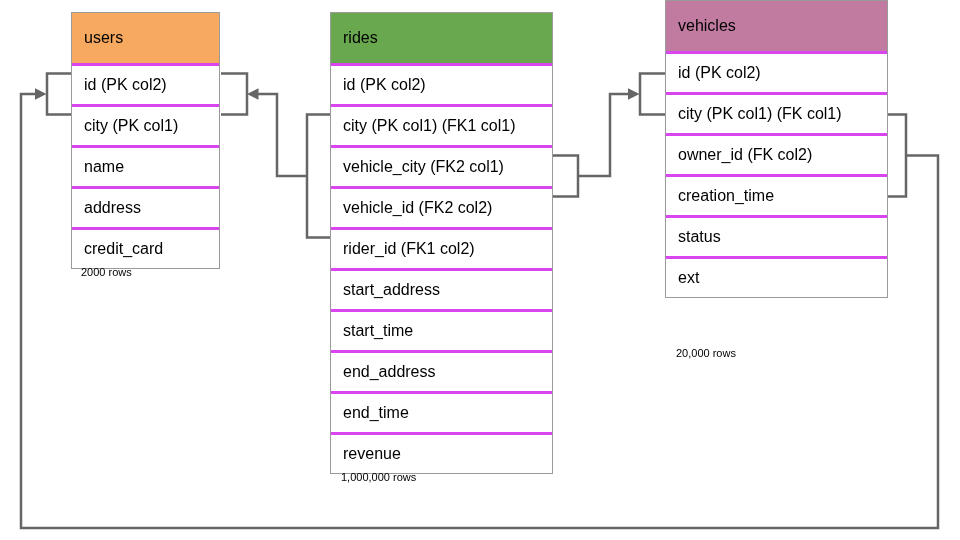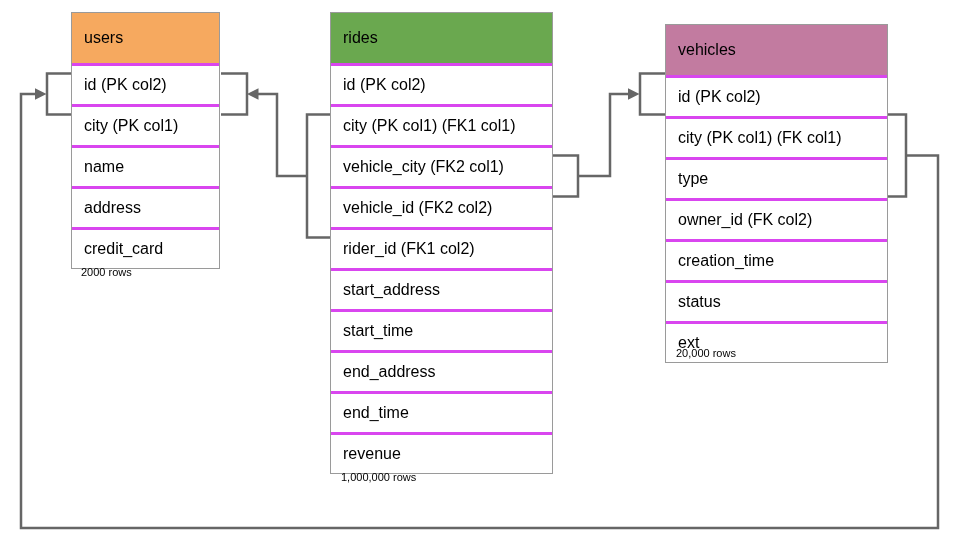--- a/index.html
+++ b/index.html
@@ -35,21 +35,21 @@
     background: #ffffff;
     white-space: nowrap;
   }
   .row-count {
     position: absolute; z-index: 1;
     font-size: 11px; color: #000000;
     white-space: nowrap;
   }
   #table-users    { left: 71px;  top: 12px; width: 149px; }
   #table-rides    { left: 330px; top: 12px; width: 223px; }
-  #table-vehicles { left: 665px; top: 24px; width: 223px; }
+  #table-vehicles { left: 665px; top: 0; width: 223px; }
   #count-users    { left: 81px;  top: 266px; }
   #count-rides    { left: 341px; top: 471px; }
   #count-vehicles { left: 676px; top: 347px; text-align: right; }
   .connector path { stroke: currentColor; stroke-width: 2.5; fill: none; }
   .connector polygon { fill: currentColor; stroke: none; }
 </style>
 </head>
 <body>
 
 <svg id="connector-layer" viewBox="0 0 960 540" xmlns="http://www.w3.org/2000/svg">
@@ -98,19 +98,18 @@
   <div class="db-row">end_address</div>
   <div class="db-row">end_time</div>
   <div class="db-row">revenue</div>
 </div>
 <div class="row-count" id="count-rides">1,000,000 rows</div>
 
 <div class="db-table" id="table-vehicles">
   <div class="db-header" style="background-color: rgb(194, 123, 160);">vehicles</div>
   <div class="db-row">id (PK col2)</div>
   <div class="db-row">city (PK col1) (FK col1)</div>
-  <div class="db-row">type</div>
   <div class="db-row">owner_id (FK col2)</div>
   <div class="db-row">creation_time</div>
   <div class="db-row">status</div>
   <div class="db-row">ext</div>
 </div>
 <div class="row-count" id="count-vehicles">20,000 rows</div>
 
 </body></html>

